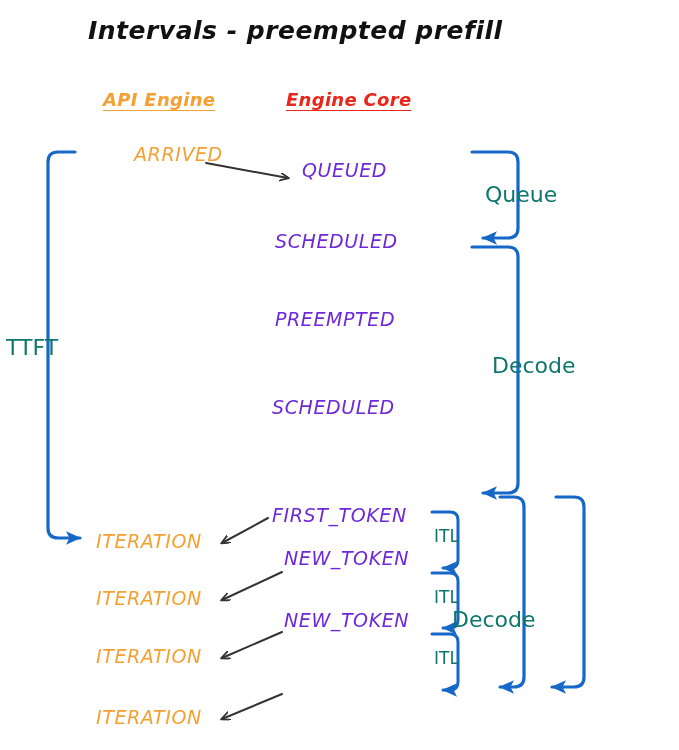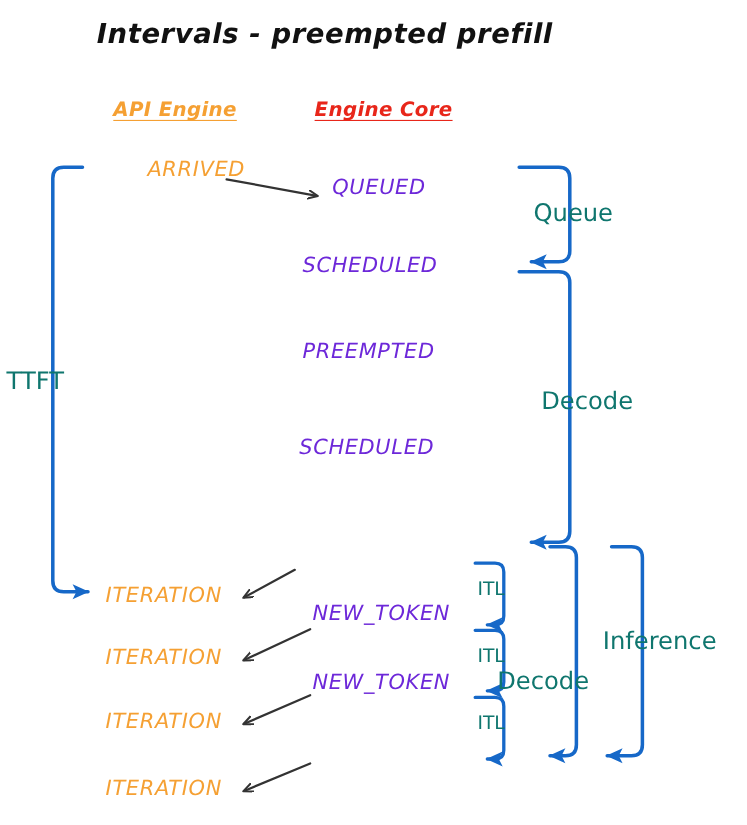--- a/index.html
+++ b/index.html
@@ -119,26 +119,26 @@
   <div class="lbl state state-orange" style="left:106px; top:145px;margin-left:28px;">ARRIVED</div>
   <div class="lbl state state-orange" style="left:96px; top:532px;">ITERATION</div>
   <div class="lbl state state-orange" style="left:96px; top:589px;">ITERATION</div>
   <div class="lbl state state-orange" style="left:96px; top:647px;">ITERATION</div>
   <div class="lbl state state-orange" style="left:96px; top:708px;">ITERATION</div>
 
   <div class="lbl state state-red" style="left:302px; top:161px;">QUEUED</div>
   <div class="lbl state state-red" style="left:275px; top:232px;">SCHEDULED</div>
   <div class="lbl state state-red" style="left:275px; top:310px;">PREEMPTED</div>
   <div class="lbl state state-red" style="left:272px; top:398px;">SCHEDULED</div>
+  <div class="lbl state state-red" style="left:272px; top:506px;">FIRST_TOKEN</div>
   <div class="lbl state state-red" style="left:284px; top:549px;">NEW_TOKEN</div>
   <div class="lbl state state-red" style="left:284px; top:611px;">NEW_TOKEN</div>
 
   <div class="lbl bracket-label" style="left:6px; top:337px;">TTFT</div>
   <div class="lbl bracket-label" style="left:485px; top:184px;">Queue</div>
   <div class="lbl bracket-label" style="left:492px; top:355px;">Decode</div>
   <div class="lbl bracket-label" style="left:452px; top:609px;">Decode</div>
-  <div class="lbl bracket-label" style="left:548px; top:573px;">Inference</div>
 
   <div class="lbl bracket-label small" style="left:434px; top:528px;">ITL</div>
   <div class="lbl bracket-label small" style="left:434px; top:589px;">ITL</div>
   <div class="lbl bracket-label small" style="left:434px; top:650px;">ITL</div>
 
 </div>
 
 </body></html>

